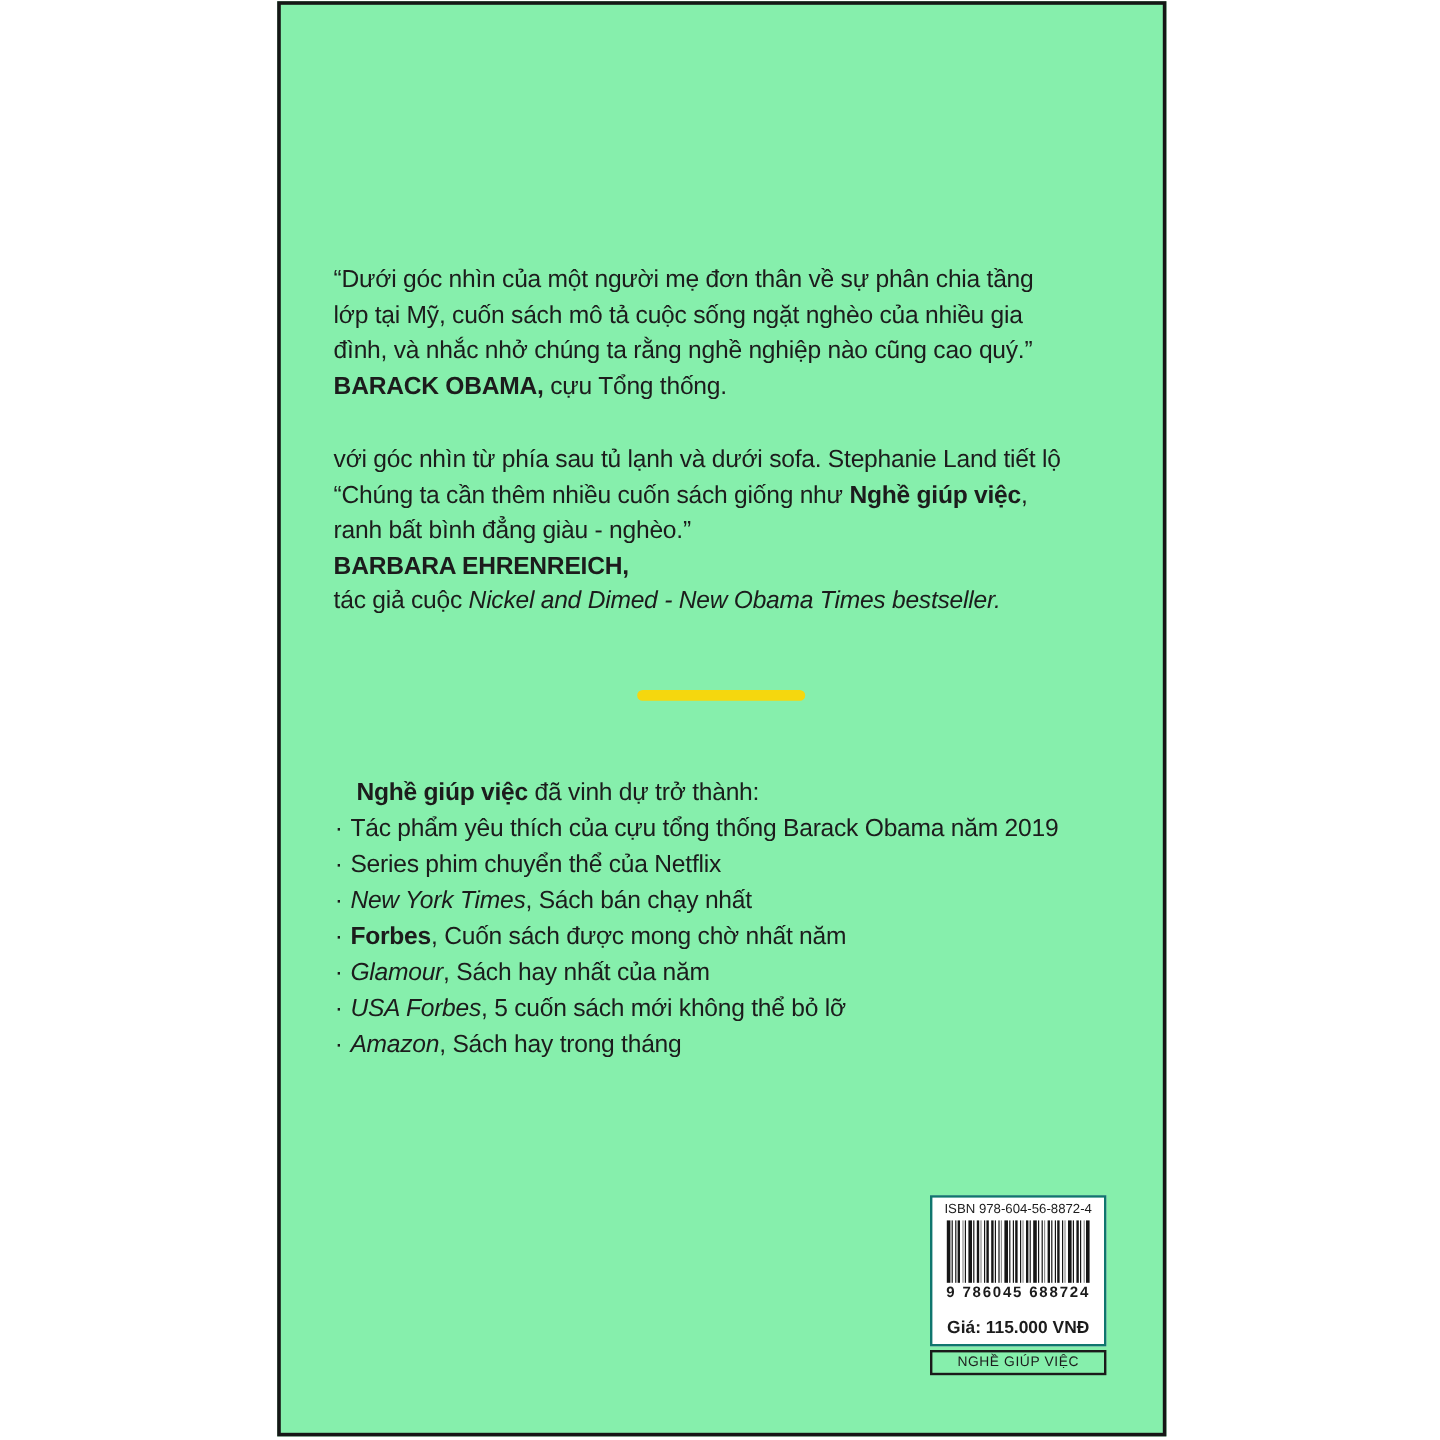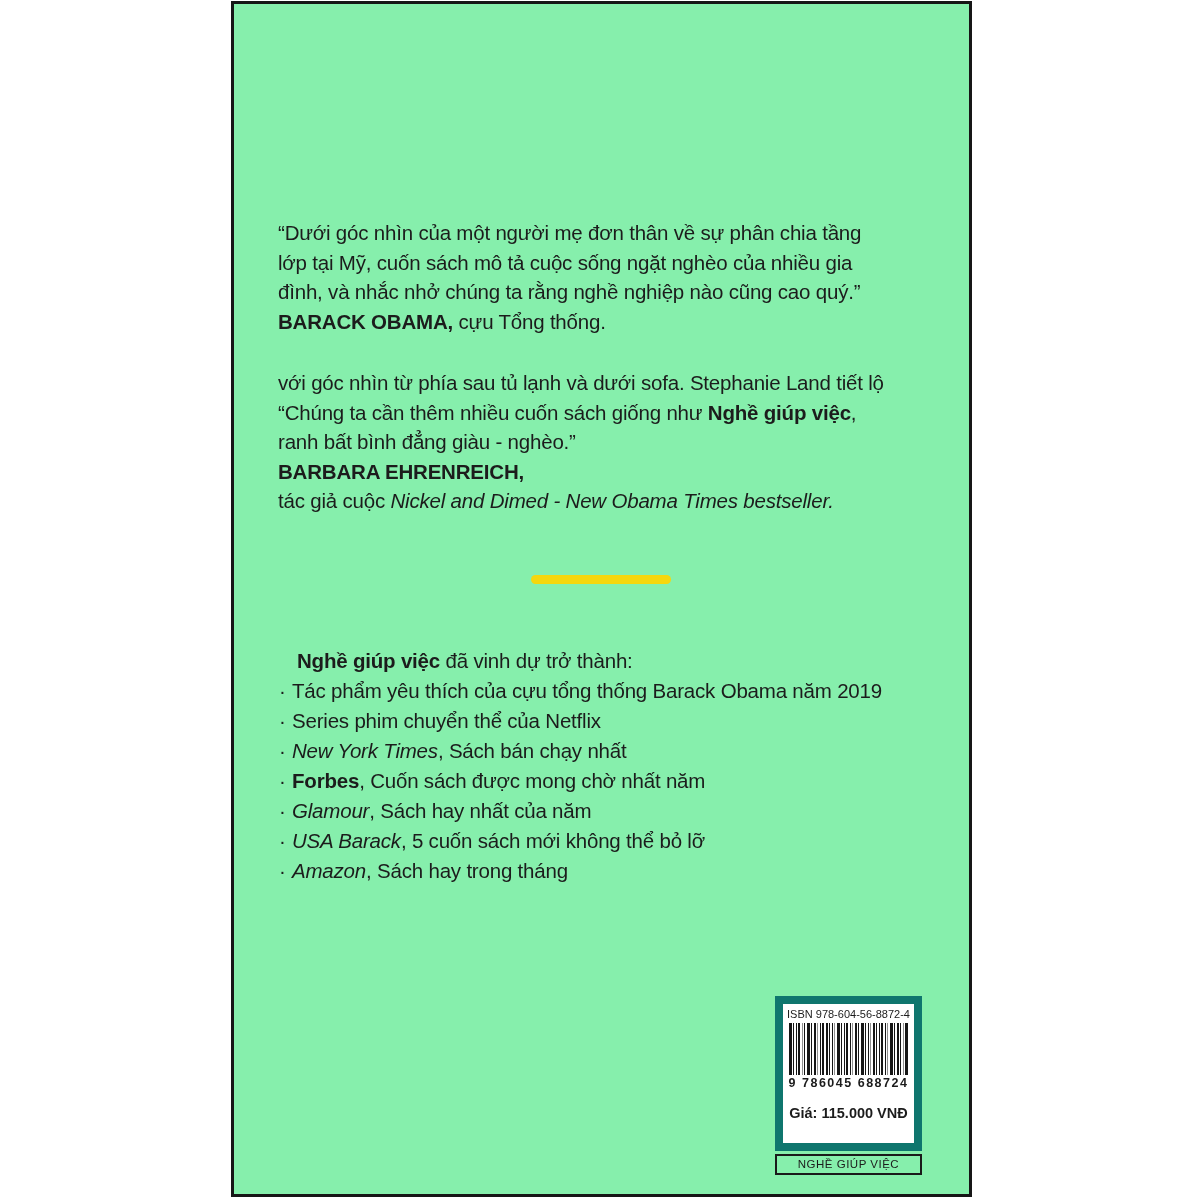--- a/index.html
+++ b/index.html
@@ -33,21 +33,21 @@
   
   .accolades{
     position:absolute;left:45px;top:613px;width:670px;
     font-size:20.5px;line-height:30px;letter-spacing:-0.2px;white-space:nowrap;margin-top:29px;
   }
   .accolades .heading{padding-left:18px;height:30px;}
   .accolades .item{height:30px;}
   .accolades .bullet{display:inline-block;width:13px;}
   
   .barcode-wrap{position:absolute;left:541px;top:992px;width:147px;}
-  .bc-main{border:8px solid #0f766e;background:#fff;padding:4px 4px 22px;box-sizing:border-box;}
+  .bc-main{border:2px solid #0f766e;background:#fff;padding:4px 4px 5px;box-sizing:border-box;}
   .bc-isbn{font-size:11px;text-align:center;white-space:nowrap;letter-spacing:0px;}
   .bc-bars{height:52px;margin-top:3px;display:flex;align-items:stretch;justify-content:center;gap:1.5px;}
   .bc-bars div{height:100%;}
   .bc-digits{font-size:12.5px;font-weight:600;text-align:center;letter-spacing:1.5px;margin-top:1px;white-space:nowrap;}
   .bc-price{font-size:14.5px;font-weight:600;text-align:center;margin-top:15px;white-space:nowrap;}
   .bc-label{
     border:2px solid #1a1a1a;margin-top:3px;text-align:center;
     font-size:11.5px;letter-spacing:0.5px;padding:2px 0 3px;white-space:nowrap;
   }
 </style>
@@ -92,21 +92,21 @@
     <div class="item">
       <span class="bullet">·</span><span class="it">New York Times</span><span>, Sách bán chạy nhất</span>
     </div>
     <div class="item">
       <span class="bullet">·</span><span class="bi">Forbes</span><span>, Cuốn sách được mong chờ nhất năm</span>
     </div>
     <div class="item">
       <span class="bullet">·</span><span class="it">Glamour</span><span>, Sách hay nhất của năm</span>
     </div>
     <div class="item">
-      <span class="bullet">·</span><span class="it">USA Barack</span><span>, 5 cuốn sách mới không thể bỏ lỡ</span>
+      <span class="bullet">·</span><span class="it">USA Forbes</span><span>, 5 cuốn sách mới không thể bỏ lỡ</span>
     </div>
     <div class="item">
       <span class="bullet">·</span><span class="it">Amazon</span><span>, Sách hay trong tháng</span>
     </div>
   </div>
 
   <div class="barcode-wrap">
     <div class="bc-main">
       <div class="bc-isbn">ISBN 978-604-56-8872-4</div>
       <div class="bc-bars" id="bc-bars">

